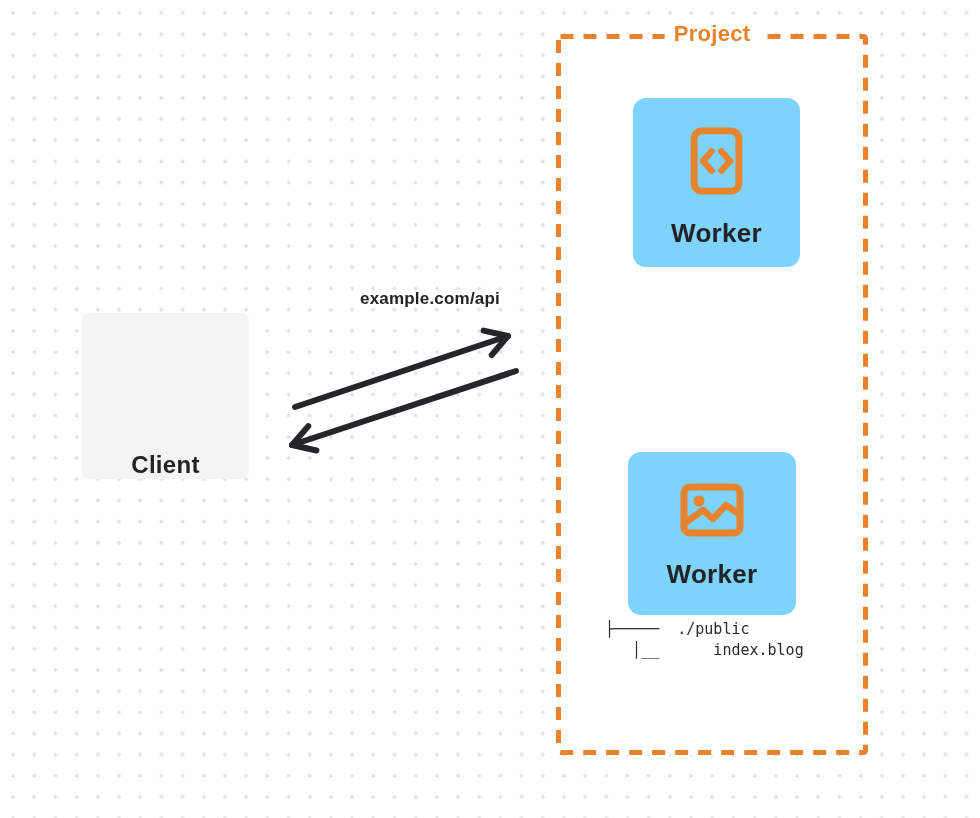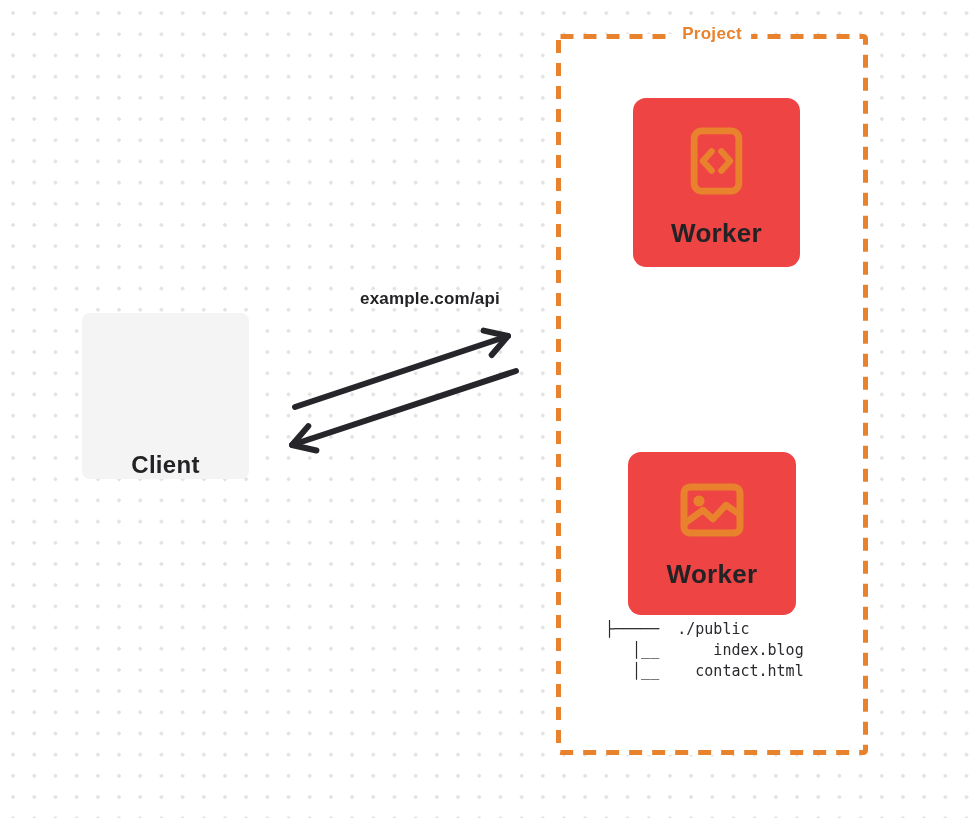--- a/index.html
+++ b/index.html
@@ -47,28 +47,28 @@
   .project-border { position: absolute; left: 0; top: 0; }
   .project-border rect {
     fill: none; stroke: #e9822d; stroke-width: 5;
     stroke-dasharray: 13 10;
   }
   .project-title {
     position: absolute; top: -16px; left: 50%;
     transform: translateX(-50%);
     background: #ffffff;
     padding: 0 9px;
-    font-size: 17px; line-height: 32px; font-weight: 700;
+    font-size: 22px; line-height: 32px; font-weight: 700;
     color: #e9822d; letter-spacing: 0.3px;
     white-space: nowrap;
   }
   
   .card {
     position: absolute;
-    background: #ef4444;
+    background: #7dd3fc;
     border-radius: 13px;
     display: flex; flex-direction: column; align-items: center;
   }
   .worker-card { left: 77px; top: 64px; width: 167px; height: 169px; }
   .assets-card { left: 72px; top: 418px; width: 168px; height: 163px; }
   .worker-card .card-icon { margin-top: 28px; }
   .assets-card .card-icon { margin-top: 31px; }
   .card-icon { display: block; }
   .card-label {
     margin-top: 22px;
@@ -130,17 +130,16 @@
         <rect x="4" y="4" width="56" height="46" rx="6" fill="none" stroke="#e9822d" stroke-width="7"></rect>
         <circle cx="19" cy="18" r="5.5" fill="#e9822d"></circle>
         <path d="M5 40 L23 27 L33 36 L46 22 L59 31" fill="none" stroke="#e9822d" stroke-width="6.5" stroke-linecap="round" stroke-linejoin="round"></path>
       </svg>
       <div class="card-label">Worker</div>
     </div>
 
     <div class="file-tree">
       <pre>├─────  ./public</pre>
       <pre>   │__      index.blog</pre>
-      <pre>   │__    contact.html</pre>
     </div>
   </div>
 
 </div>
 
 </body></html>

